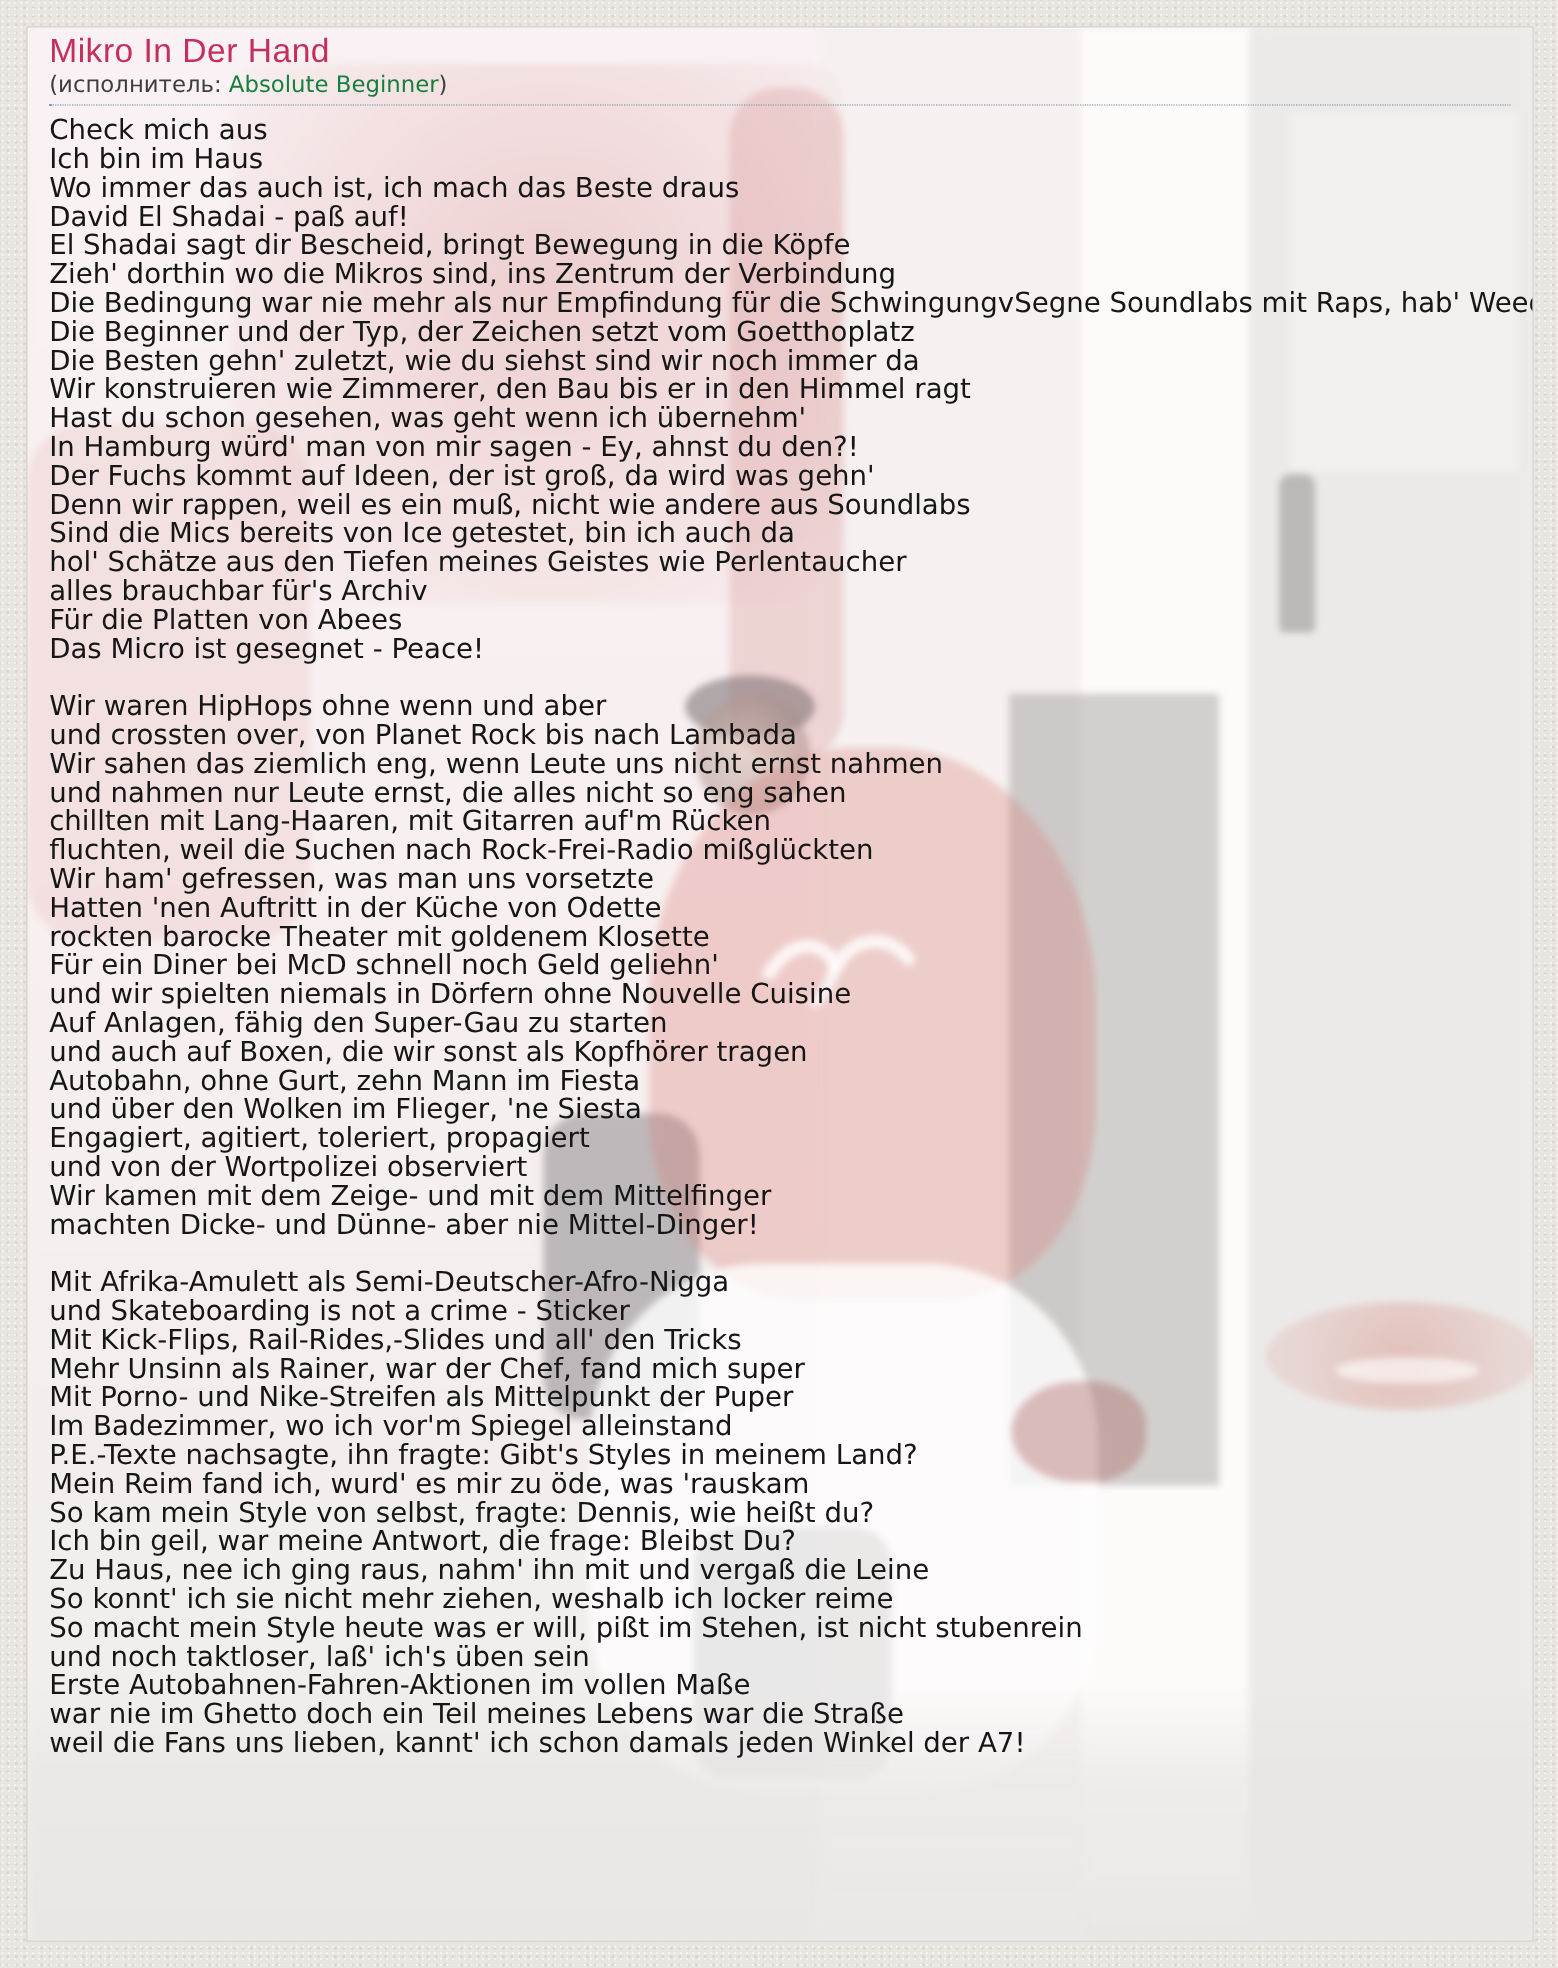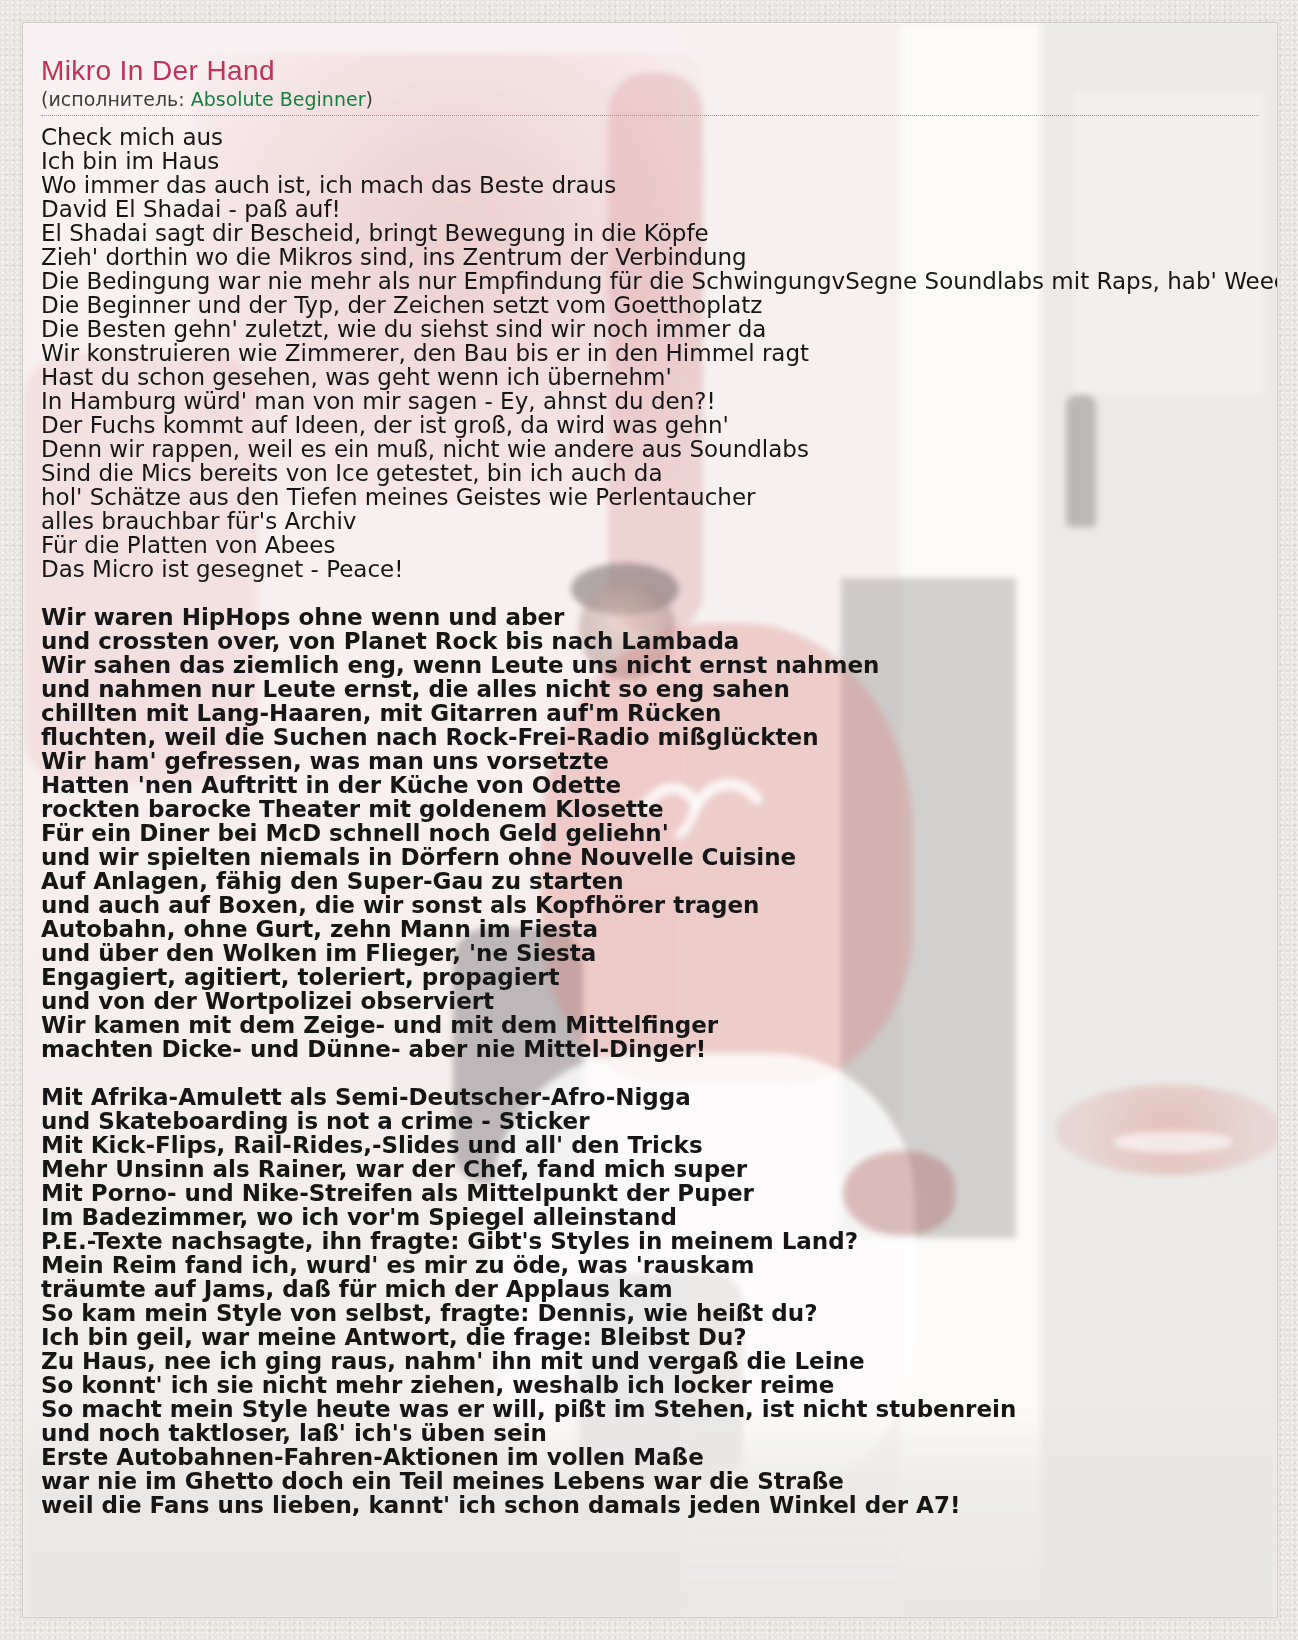--- a/index.html
+++ b/index.html
@@ -53,32 +53,32 @@
   .ph-stool-seat{left:1032px;top:1062px;width:228px;height:90px;border-radius:50%;
     background:radial-gradient(circle at 50% 55%, rgba(192,62,46,.38), rgba(192,80,60,.18) 75%);}
   .ph-stool-gloss{left:1090px;top:1108px;width:120px;height:22px;border-radius:50%;
     background:rgba(255,255,255,.65);}
   .ph-legs{left:555px;top:1250px;width:165px;height:210px;border-radius:30px;
     background:rgba(128,126,126,.22);}
   .ph-floor{left:0;top:1380px;width:1256px;height:216px;
     background:linear-gradient(180deg, rgba(226,224,221,0) 0%, rgba(222,220,217,.65) 35%, #e1dfdc 100%);}
   .ph-veil{left:0;top:0;width:1256px;height:1596px;background:rgba(252,250,249,.32);}
   
-  .content{position:absolute;inset:0;padding:32px 18px;box-sizing:border-box;}
+  .content{position:absolute;inset:0;padding:4px 18px;box-sizing:border-box;}
   .song-title{
     margin:0;font-family:"Liberation Sans","DejaVu Sans",sans-serif;
     font-size:28px;font-weight:400;letter-spacing:.4px;color:#c52f5c;line-height:32px;
   }
   .artist-row{
     font-size:19px;line-height:24px;color:#3e3e3e;
     border-bottom:1px dotted #7d9cae;padding-bottom:4px;
   }
   .artist-link{color:#15803d;text-decoration:none;cursor:pointer;}
   .lyrics{margin-top:9px;font-size:23px;line-height:24px;color:#161616;}
-  .stanza + .stanza{margin-top:24px;font-weight:bold;}
+  .stanza + .stanza{margin-top:24px;}
   .line{white-space:nowrap;}
 </style>
 </head>
 <body>
 
 <div class="panel">
 
   <div class="photo" aria-hidden="true">
     <div class="ph-left-wall"></div>
     <div class="ph-couch-back"></div>
@@ -158,21 +158,20 @@
         </div>
         <div class="stanza">
           <div class="line">Mit Afrika-Amulett als Semi-Deutscher-Afro-Nigga</div>
           <div class="line">und Skateboarding is not a crime - Sticker</div>
           <div class="line">Mit Kick-Flips, Rail-Rides,-Slides und all' den Tricks</div>
           <div class="line">Mehr Unsinn als Rainer, war der Chef, fand mich super</div>
           <div class="line">Mit Porno- und Nike-Streifen als Mittelpunkt der Puper</div>
           <div class="line">Im Badezimmer, wo ich vor'm Spiegel alleinstand</div>
           <div class="line">P.E.-Texte nachsagte, ihn fragte: Gibt's Styles in meinem Land?</div>
           <div class="line">Mein Reim fand ich, wurd' es mir zu öde, was 'rauskam</div>
-          <div class="line">träumte auf Jams, daß für mich der Applaus kam</div>
           <div class="line">So kam mein Style von selbst, fragte: Dennis, wie heißt du?</div>
           <div class="line">Ich bin geil, war meine Antwort, die frage: Bleibst Du?</div>
           <div class="line">Zu Haus, nee ich ging raus, nahm' ihn mit und vergaß die Leine</div>
           <div class="line">So konnt' ich sie nicht mehr ziehen, weshalb ich locker reime</div>
           <div class="line">So macht mein Style heute was er will, pißt im Stehen, ist nicht stubenrein</div>
           <div class="line">und noch taktloser, laß' ich's üben sein</div>
           <div class="line">Erste Autobahnen-Fahren-Aktionen im vollen Maße</div>
           <div class="line">war nie im Ghetto doch ein Teil meines Lebens war die Straße</div>
           <div class="line">weil die Fans uns lieben, kannt' ich schon damals jeden Winkel der A7!</div>
         </div>

